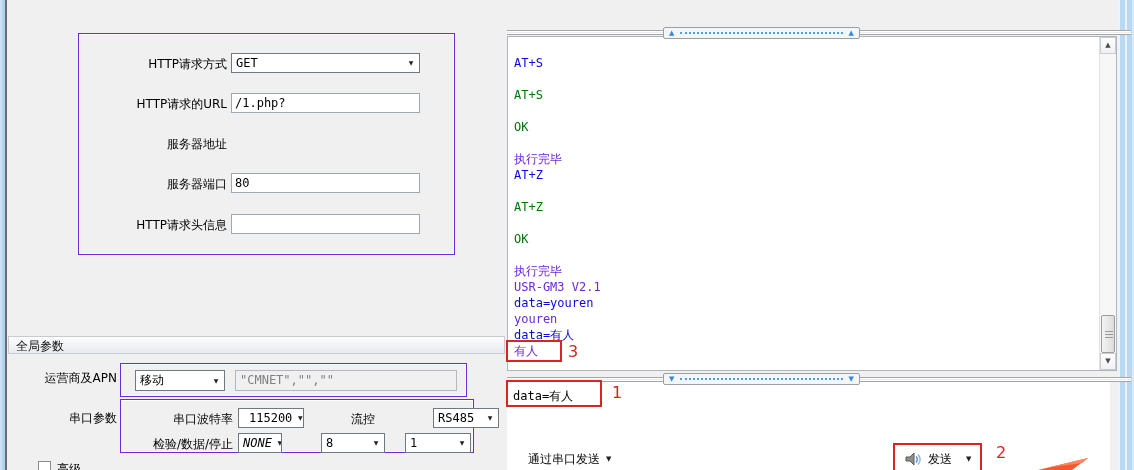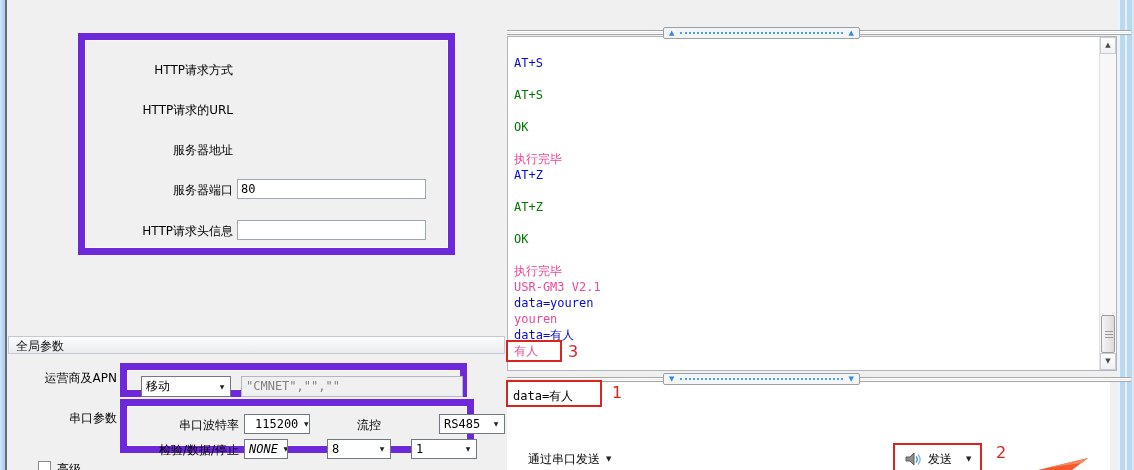--- a/index.html
+++ b/index.html
@@ -19,21 +19,21 @@
     background:linear-gradient(to right,#d3e7f9 0,#aed2ef 70%,#aed2ef 100%);
     border-right:2px solid #6b6d72;
   }
   .win-border-right {
     left:1117px; top:0; width:17px; height:470px;
     background:linear-gradient(to right,#eef3f9 0,#eef3f9 3px,#b9d9f2 3px,#b9d9f2 8px,#e8f1fa 8px,#e8f1fa 10px,#b9d9f2 10px,#b9d9f2 15px,#dce8f4 15px,#dce8f4 17px);
   }
 
   
   .groupbox {
-    border:7px solid #6d28d9;
+    border:1px solid #6d28d9;
     box-shadow:inset 0 0 0 1px #fbfbfc;
     background:#f0f0f0;
   }
   .fieldlabel { text-align:right; white-space:nowrap; }
 
   .tinput {
     background:#fff; border:1px solid #9fa8b0;
     font-family:"DejaVu Sans Mono", monospace; font-size:12px;
     padding:2px 3px; line-height:15px; overflow:hidden; white-space:nowrap;
   }
@@ -78,21 +78,21 @@
   
   .terminal {
     background:#fff; border:1px solid #b0b5bb;
   }
   .tline {
     height:16px; line-height:16px; font-size:12px;
     font-family:"DejaVu Sans Mono", monospace; white-space:pre;
   }
   .tline.blue  { color:#0909d8; }
   .tline.green { color:#007800; }
-  .tline.black { color:#ec4899; }
+  .tline.black { color:#6d28d9; }
 
   
   .vscroll { width:17px; background:#f7f7f7; border-left:1px solid #e2e2e2; }
   .scroll-btn {
     height:17px; width:100%; background:linear-gradient(#fdfdfd,#eff1f3);
     border:1px solid #c9cdd2; text-align:center; font-size:7px; color:#4a4a4a; line-height:15px;
   }
   .scroll-thumb {
     position:absolute; left:1px; width:14px; height:38px;
     background:linear-gradient(to right,#f4f4f4,#dcdcdc);
@@ -118,22 +118,27 @@
 <body>
 
 <div class="abs win-border-left"></div>
 <div class="abs win-border-right"></div>
 
 <div class="abs" style="left:7px;top:0;width:498px;height:470px;">
 
   <div class="abs groupbox" style="left:71px;top:33px;width:377px;height:222px;">
 
     <div class="abs fieldlabel" style="left:10px;top:22px;width:138px;">HTTP请求方式</div>
+    <div class="abs combo" style="left:152px;top:19px;width:189px;height:20px;">
+      <span class="cval">GET</span>
+      <span class="carrow">▼</span>
+    </div>
 
     <div class="abs fieldlabel" style="left:10px;top:62px;width:138px;">HTTP请求的URL</div>
+    <div class="abs tinput" style="left:152px;top:59px;width:189px;height:20px;">/1.php?</div>
 
     <div class="abs fieldlabel" style="left:10px;top:102px;width:138px;">服务器地址</div>
 
     <div class="abs fieldlabel" style="left:10px;top:142px;width:138px;">服务器端口</div>
     <div class="abs tinput" style="left:152px;top:139px;width:189px;height:20px;">80</div>
 
     <div class="abs fieldlabel" style="left:10px;top:183px;width:138px;">HTTP请求头信息</div>
     <div class="abs tinput" style="left:152px;top:180px;width:189px;height:20px;"></div>
   </div>
 

